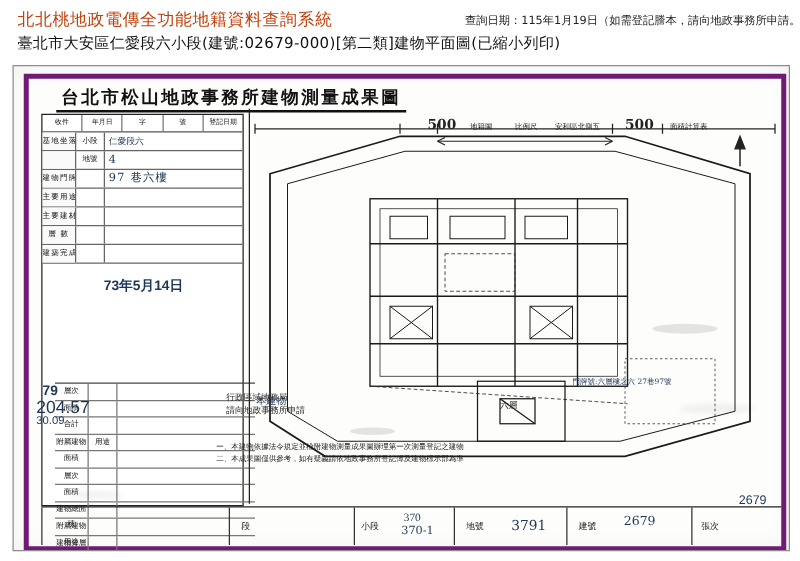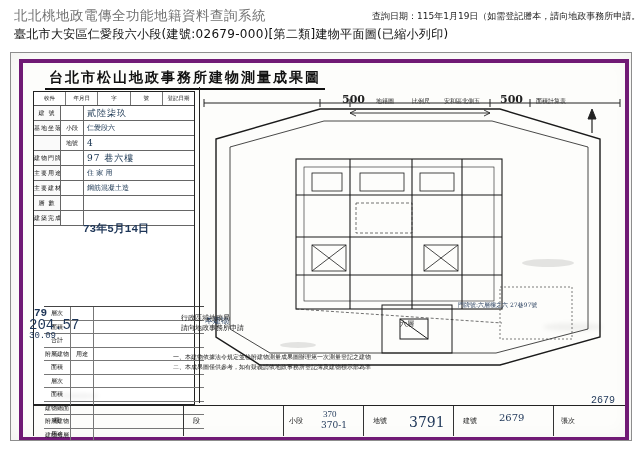--- a/index.html
+++ b/index.html
@@ -10,21 +10,21 @@
     color:#111;
     overflow:hidden;
     position:relative;
   }
   .page{position:relative;width:640px;height:449px;}
 
   
   .hdr{position:absolute;left:0;top:0;width:640px;height:46px;}
   .hdr-title{
     position:absolute;left:14px;top:7px;
-    font-size:13.5px;letter-spacing:.5px;color:#737373;white-space:nowrap;
+    font-size:13.5px;letter-spacing:.5px;color:#c2410c;white-space:nowrap;
   }
   .hdr-sub{
     position:absolute;left:14px;top:26px;
     font-size:12px;letter-spacing:.3px;color:#111;white-space:nowrap;
   }
   .hdr-right{
     position:absolute;left:372px;top:10px;
     font-size:9px;color:#222;white-space:nowrap;
   }
 
@@ -89,21 +89,21 @@
     border-top:1px solid #444;
   }
   .grid2 .r{display:flex;height:12.5px;border-bottom:1px solid #777;}
   .grid2 .c1{width:26px;border-right:1px solid #777;font-size:6px;text-align:center;line-height:12.5px;}
   .grid2 .c2{width:22px;border-right:1px solid #777;font-size:6px;text-align:center;line-height:12.5px;}
   .grid2 .c3{flex:1;font-size:6px;line-height:12.5px;padding-left:3px;color:#1b2f4b;}
 
   
   .hand{
     position:absolute;
-    font-family:Liberation Mono, monospace;
+    font-family:Liberation Sans, sans-serif;
     color:#1d3557;
     white-space:nowrap;
   }
   .hand.b{font-weight:bold;}
 
   
   .plan{
     position:absolute;left:176px;top:24px;width:424px;height:316px;
     border-left:1px solid #222;
   }
@@ -149,48 +149,41 @@
       <div class="tbl">
         <div class="hrow">
           <div class="hcell">收件</div>
           <div class="hcell">年月日</div>
           <div class="hcell">字</div>
           <div class="hcell">號</div>
           <div class="hcell">登記日期</div>
         </div>
 
         <div class="row">
-          <div class="lab">建 號</div>
-          <div class="lab2"></div>
-          <div class="val big">貳陸柒玖</div>
-        </div>
-        <div class="row">
           <div class="lab">基地坐落</div>
           <div class="lab2">小段</div>
           <div class="val">仁愛段六</div>
         </div>
         <div class="row">
           <div class="lab"></div>
           <div class="lab2">地號</div>
           <div class="val big">4</div>
         </div>
         <div class="row">
           <div class="lab">建物門牌</div>
           <div class="lab2"></div>
           <div class="val big">97 巷六樓</div>
         </div>
         <div class="row">
           <div class="lab">主要用途</div>
           <div class="lab2"></div>
-          <div class="val">住 家 用</div>
         </div>
         <div class="row">
           <div class="lab">主要建材</div>
           <div class="lab2"></div>
-          <div class="val">鋼筋混凝土造</div>
         </div>
         <div class="row">
           <div class="lab">層 數</div>
           <div class="lab2"></div>
         </div>
         <div class="row">
           <div class="lab">建築完成日期</div>
           <div class="lab2"></div>
           <div class="val"></div>
         </div>
@@ -350,21 +343,21 @@
         <div class="vline" style="left:250px;"></div>
         <div class="vline" style="left:330px;"></div>
         <div class="vline" style="left:420px;"></div>
         <div class="vline" style="left:520px;"></div>
 
         <div class="cell" style="left:160px;top:10px;">段</div>
         <div class="cell" style="left:256px;top:10px;">小段</div>
         <div class="cell" style="left:290px;top:3px;color:#1d3557;font-size:9px;font-family:Liberation Serif, serif;">370</div>
         <div class="cell" style="left:288px;top:14px;color:#1d3557;font-size:9px;">370-1</div>
         <div class="cell" style="left:340px;top:10px;">地號</div>
-        <div class="cell" style="left:376px;top:8px;color:#1d3557;font-size:14px;text-align:center;">3791</div>
+        <div class="cell" style="left:376px;top:8px;color:#1d3557;font-size:11px;text-align:center;">3791</div>
         <div class="cell" style="left:430px;top:10px;">建號</div>
         <div class="cell" style="left:466px;top:6px;color:#1d3557;font-size:10px;">2679</div>
         <div class="cell" style="left:528px;top:10px;">張次</div>
       </div>
 
       <div class="hand" style="left:568px;top:332px;font-size:10px;color:#1d3557;">2679</div>
 
       <div class="scan-smudge" style="left:520px;top:260px;width:60px;height:8px;"></div>
       <div class="scan-smudge" style="left:30px;top:330px;width:46px;height:6px;"></div>
     </div>

